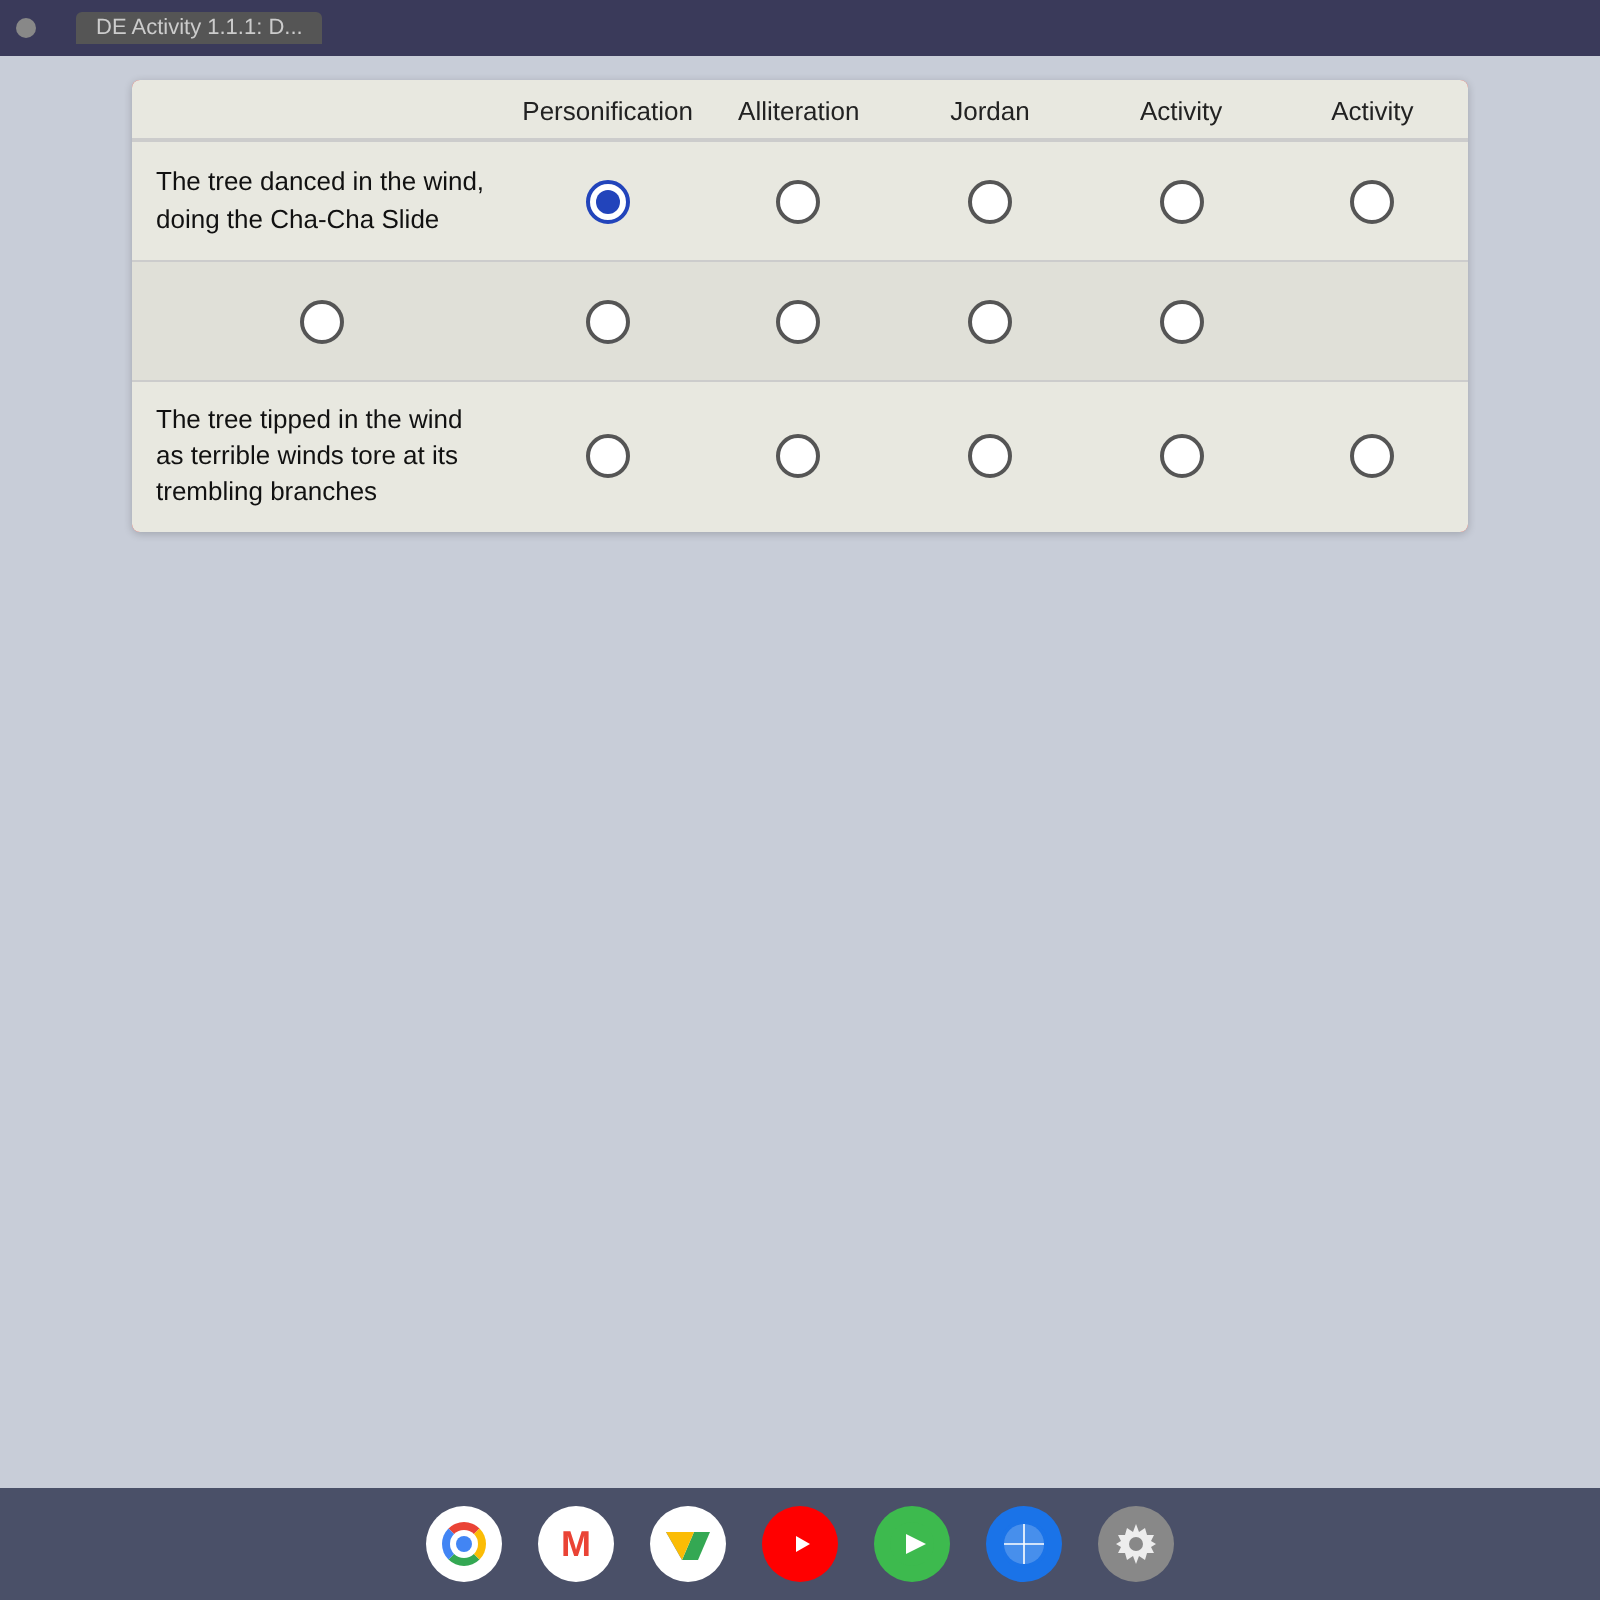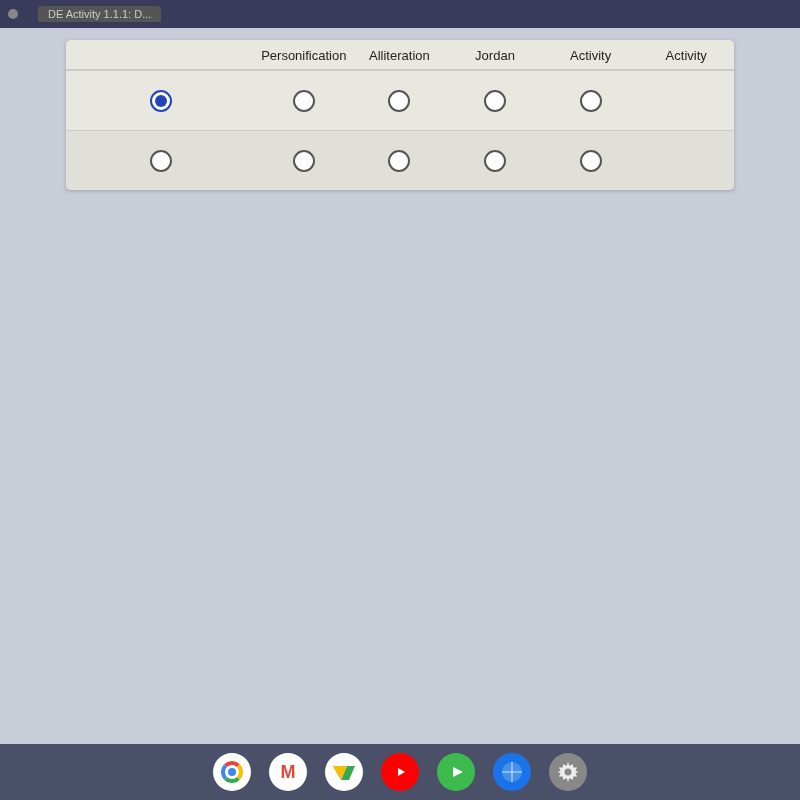--- a/index.html
+++ b/index.html
@@ -191,20 +191,21 @@
     <div class="table-header">
       <div class="header-cell"></div>
       <div class="header-cell">Personification</div>
       <div class="header-cell">Alliteration</div>
       <div class="header-cell">Jordan</div>
       <div class="header-cell">Activity</div>
       <div class="header-cell">Activity</div>
     </div>
 
     <div class="table-row">
+      <div class="row-label">The tree danced in the wind, doing the Cha-Cha Slide</div>
       <div class="radio-cell">
         <div class="radio-btn selected"></div>
       </div>
       <div class="radio-cell">
         <div class="radio-btn"></div>
       </div>
       <div class="radio-cell">
         <div class="radio-btn"></div>
       </div>
       <div class="radio-cell">
@@ -227,20 +228,38 @@
         <div class="radio-btn"></div>
       </div>
       <div class="radio-cell">
         <div class="radio-btn"></div>
       </div>
       <div class="radio-cell">
         <div class="radio-btn"></div>
       </div>
     </div>
 
+    <div class="table-row">
+      <div class="row-label">The tree tipped in the wind as terrible winds tore at its trembling branches</div>
+      <div class="radio-cell">
+        <div class="radio-btn"></div>
+      </div>
+      <div class="radio-cell">
+        <div class="radio-btn"></div>
+      </div>
+      <div class="radio-cell">
+        <div class="radio-btn"></div>
+      </div>
+      <div class="radio-cell">
+        <div class="radio-btn"></div>
+      </div>
+      <div class="radio-cell">
+        <div class="radio-btn"></div>
+      </div>
+    </div>
 
   </div>
 </div>
 
 <div class="taskbar">
   <div class="taskbar-icon chrome">
     <div class="chrome-ring"></div>
   </div>
   <div class="taskbar-icon gmail" style="font-size:18px; font-weight:bold; color:#ea4335;">M</div>
   <div class="taskbar-icon drive">

